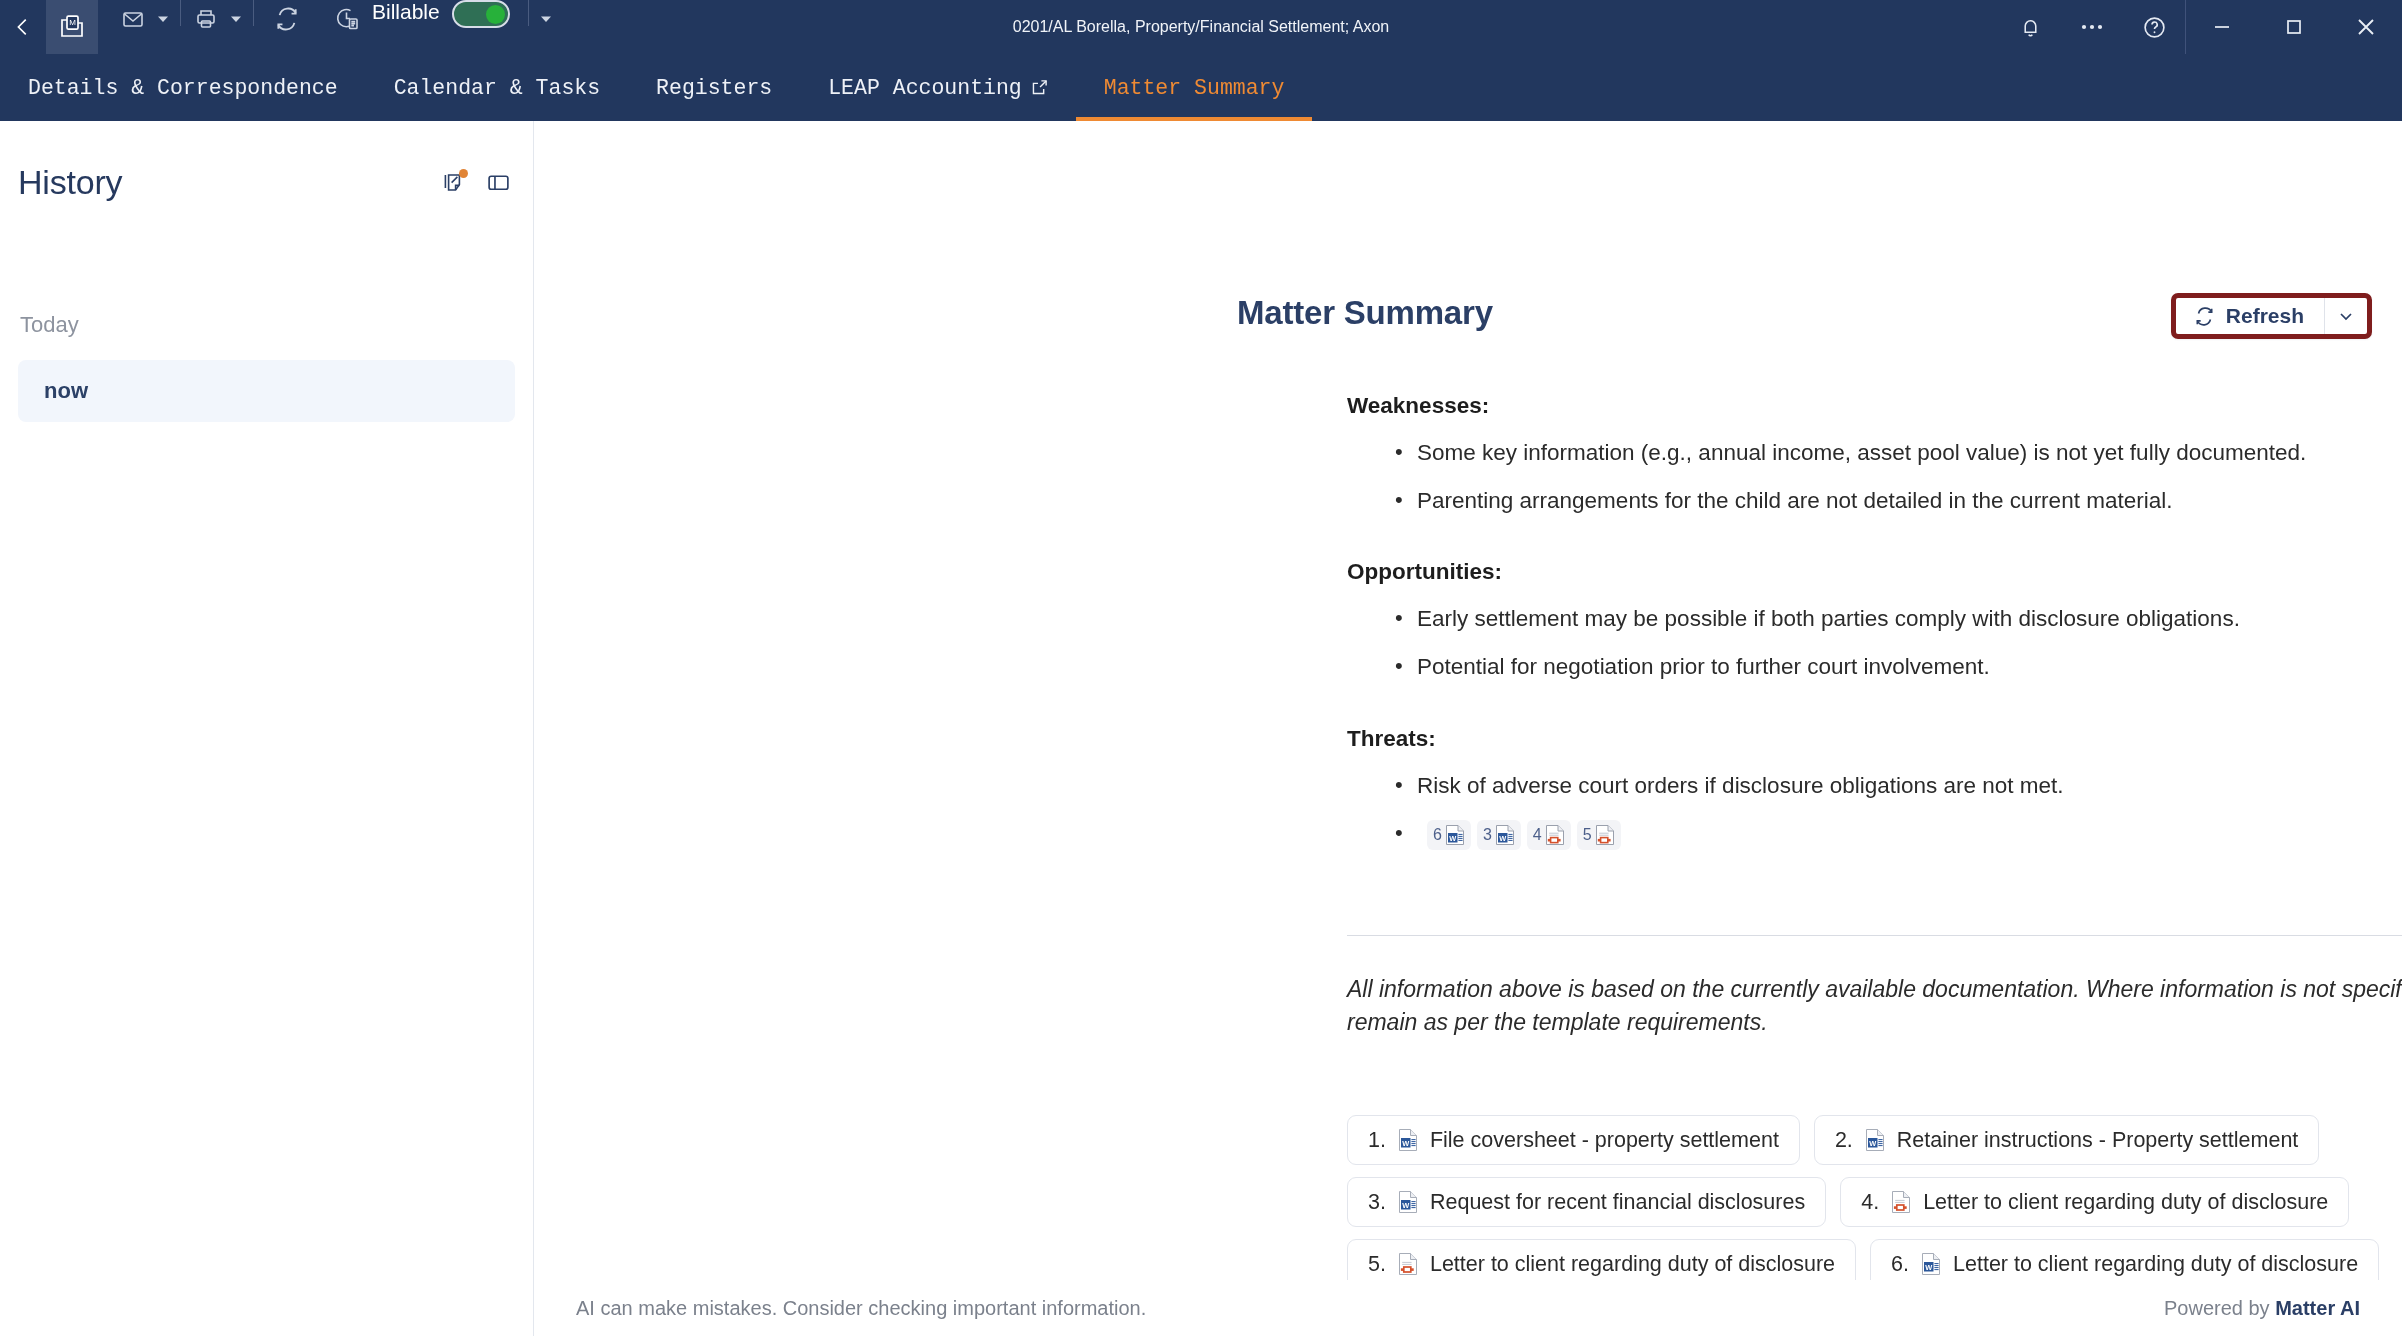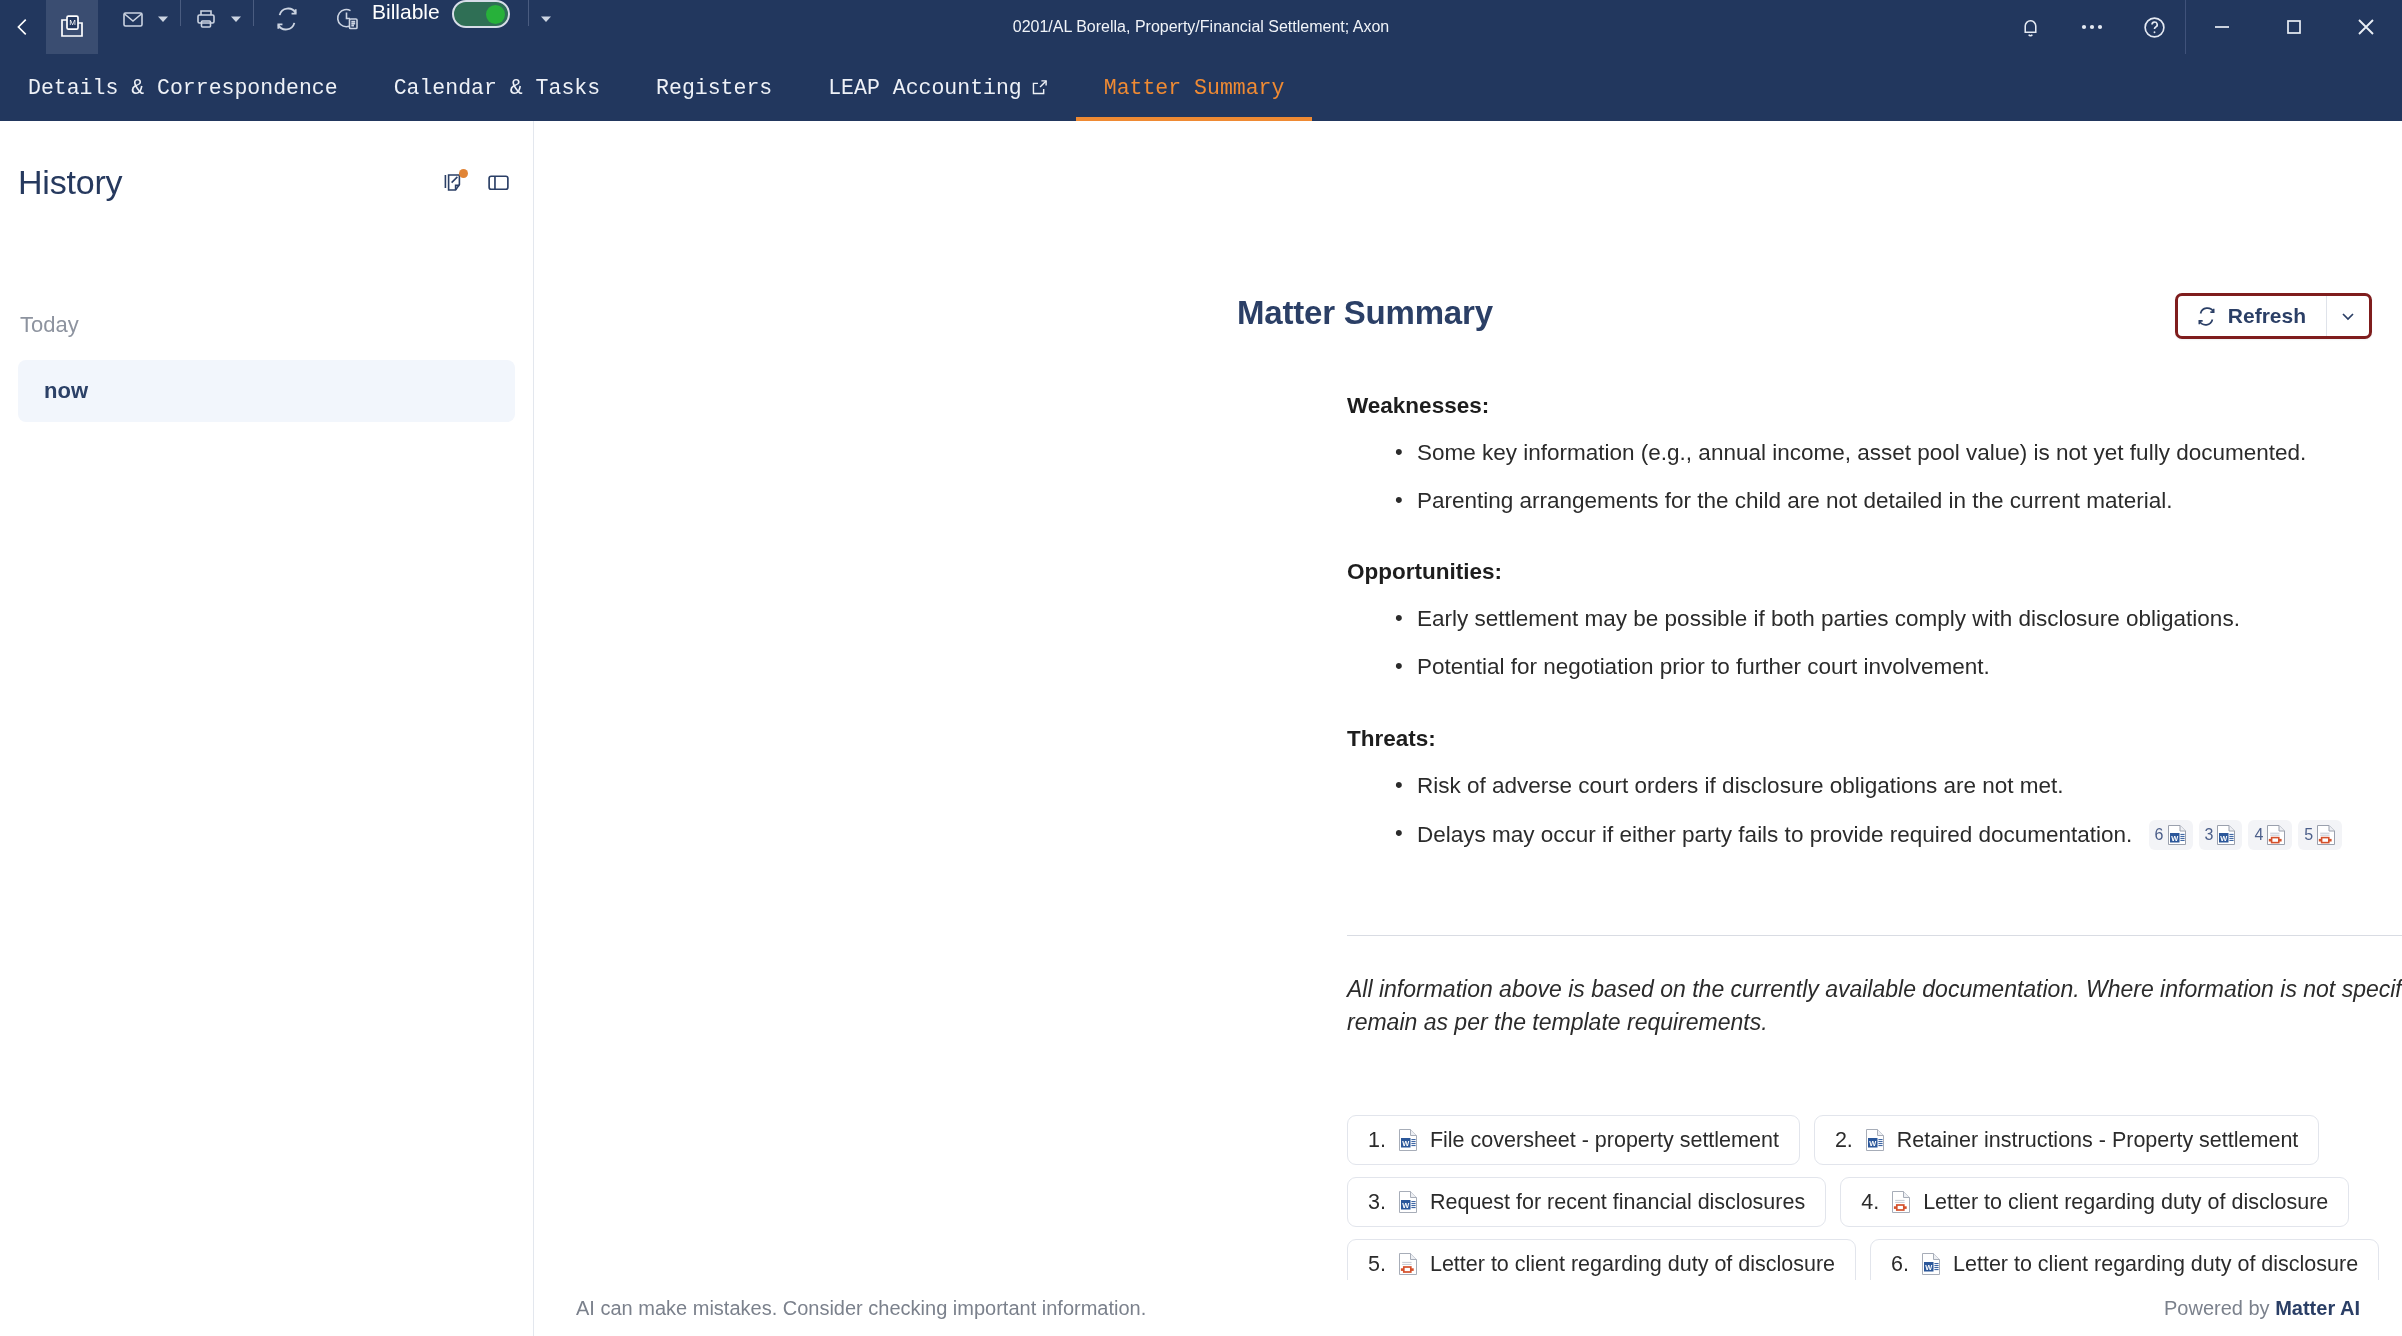--- a/index.html
+++ b/index.html
@@ -168,21 +168,21 @@
   }
   .page-title {
     position: absolute;
     left: 703px; top: 173px;
     font-size: 33px; font-weight: bold; color: #2b3f66;
     letter-spacing: -0.2px;
   }
   .refresh-group {
     position: absolute; right: 30px; top: 172px;
     display: flex; align-items: stretch;
-    border: 3px solid #7f1d1d;
+    border: 5px solid #7f1d1d;
     border-radius: 7px;
     background: #ffffff;
     height: 46px;
     box-shadow: 0 1px 2px rgba(20,30,60,.06);
     overflow: hidden;
   }
   .refresh-btn {
     display: flex; align-items: center; gap: 11px;
     padding: 0 20px 0 18px;
     color: #2b3f66; font-size: 21px; font-weight: bold;
@@ -533,21 +533,20 @@
             <span>Potential for negotiation prior to further court involvement.</span>
           </li>
         </ul>
 
         <div class="h-sec mt">Threats:</div>
         <ul class="bul">
           <li>
             <span>Risk of adverse court orders if disclosure obligations are not met.</span>
           </li>
           <li>
-            <span>Delays may occur if either party fails to provide required documentation.</span>
             <span class="cites">
 
               <span class="cite">
                 <span class="num">6</span>
                 <span>
                   <svg width="20" height="22" viewBox="0 0 20 22">
                     <path d="M1.5 1.5 H13 L18.5 7 V20.5 H1.5 Z" fill="#ffffff" stroke="#9aa0ad" stroke-width="1"></path>
                     <path d="M13 1.5 V7 H18.5" fill="#eef0f4" stroke="#9aa0ad" stroke-width="1"></path>
                     <rect x="3" y="9" width="9.5" height="9.5" fill="#2b579a"></rect>
                     <text x="7.7" y="16.6" font-size="7.4" fill="#ffffff" text-anchor="middle" font-family="Liberation Sans, sans-serif" font-weight="bold">W</text>

